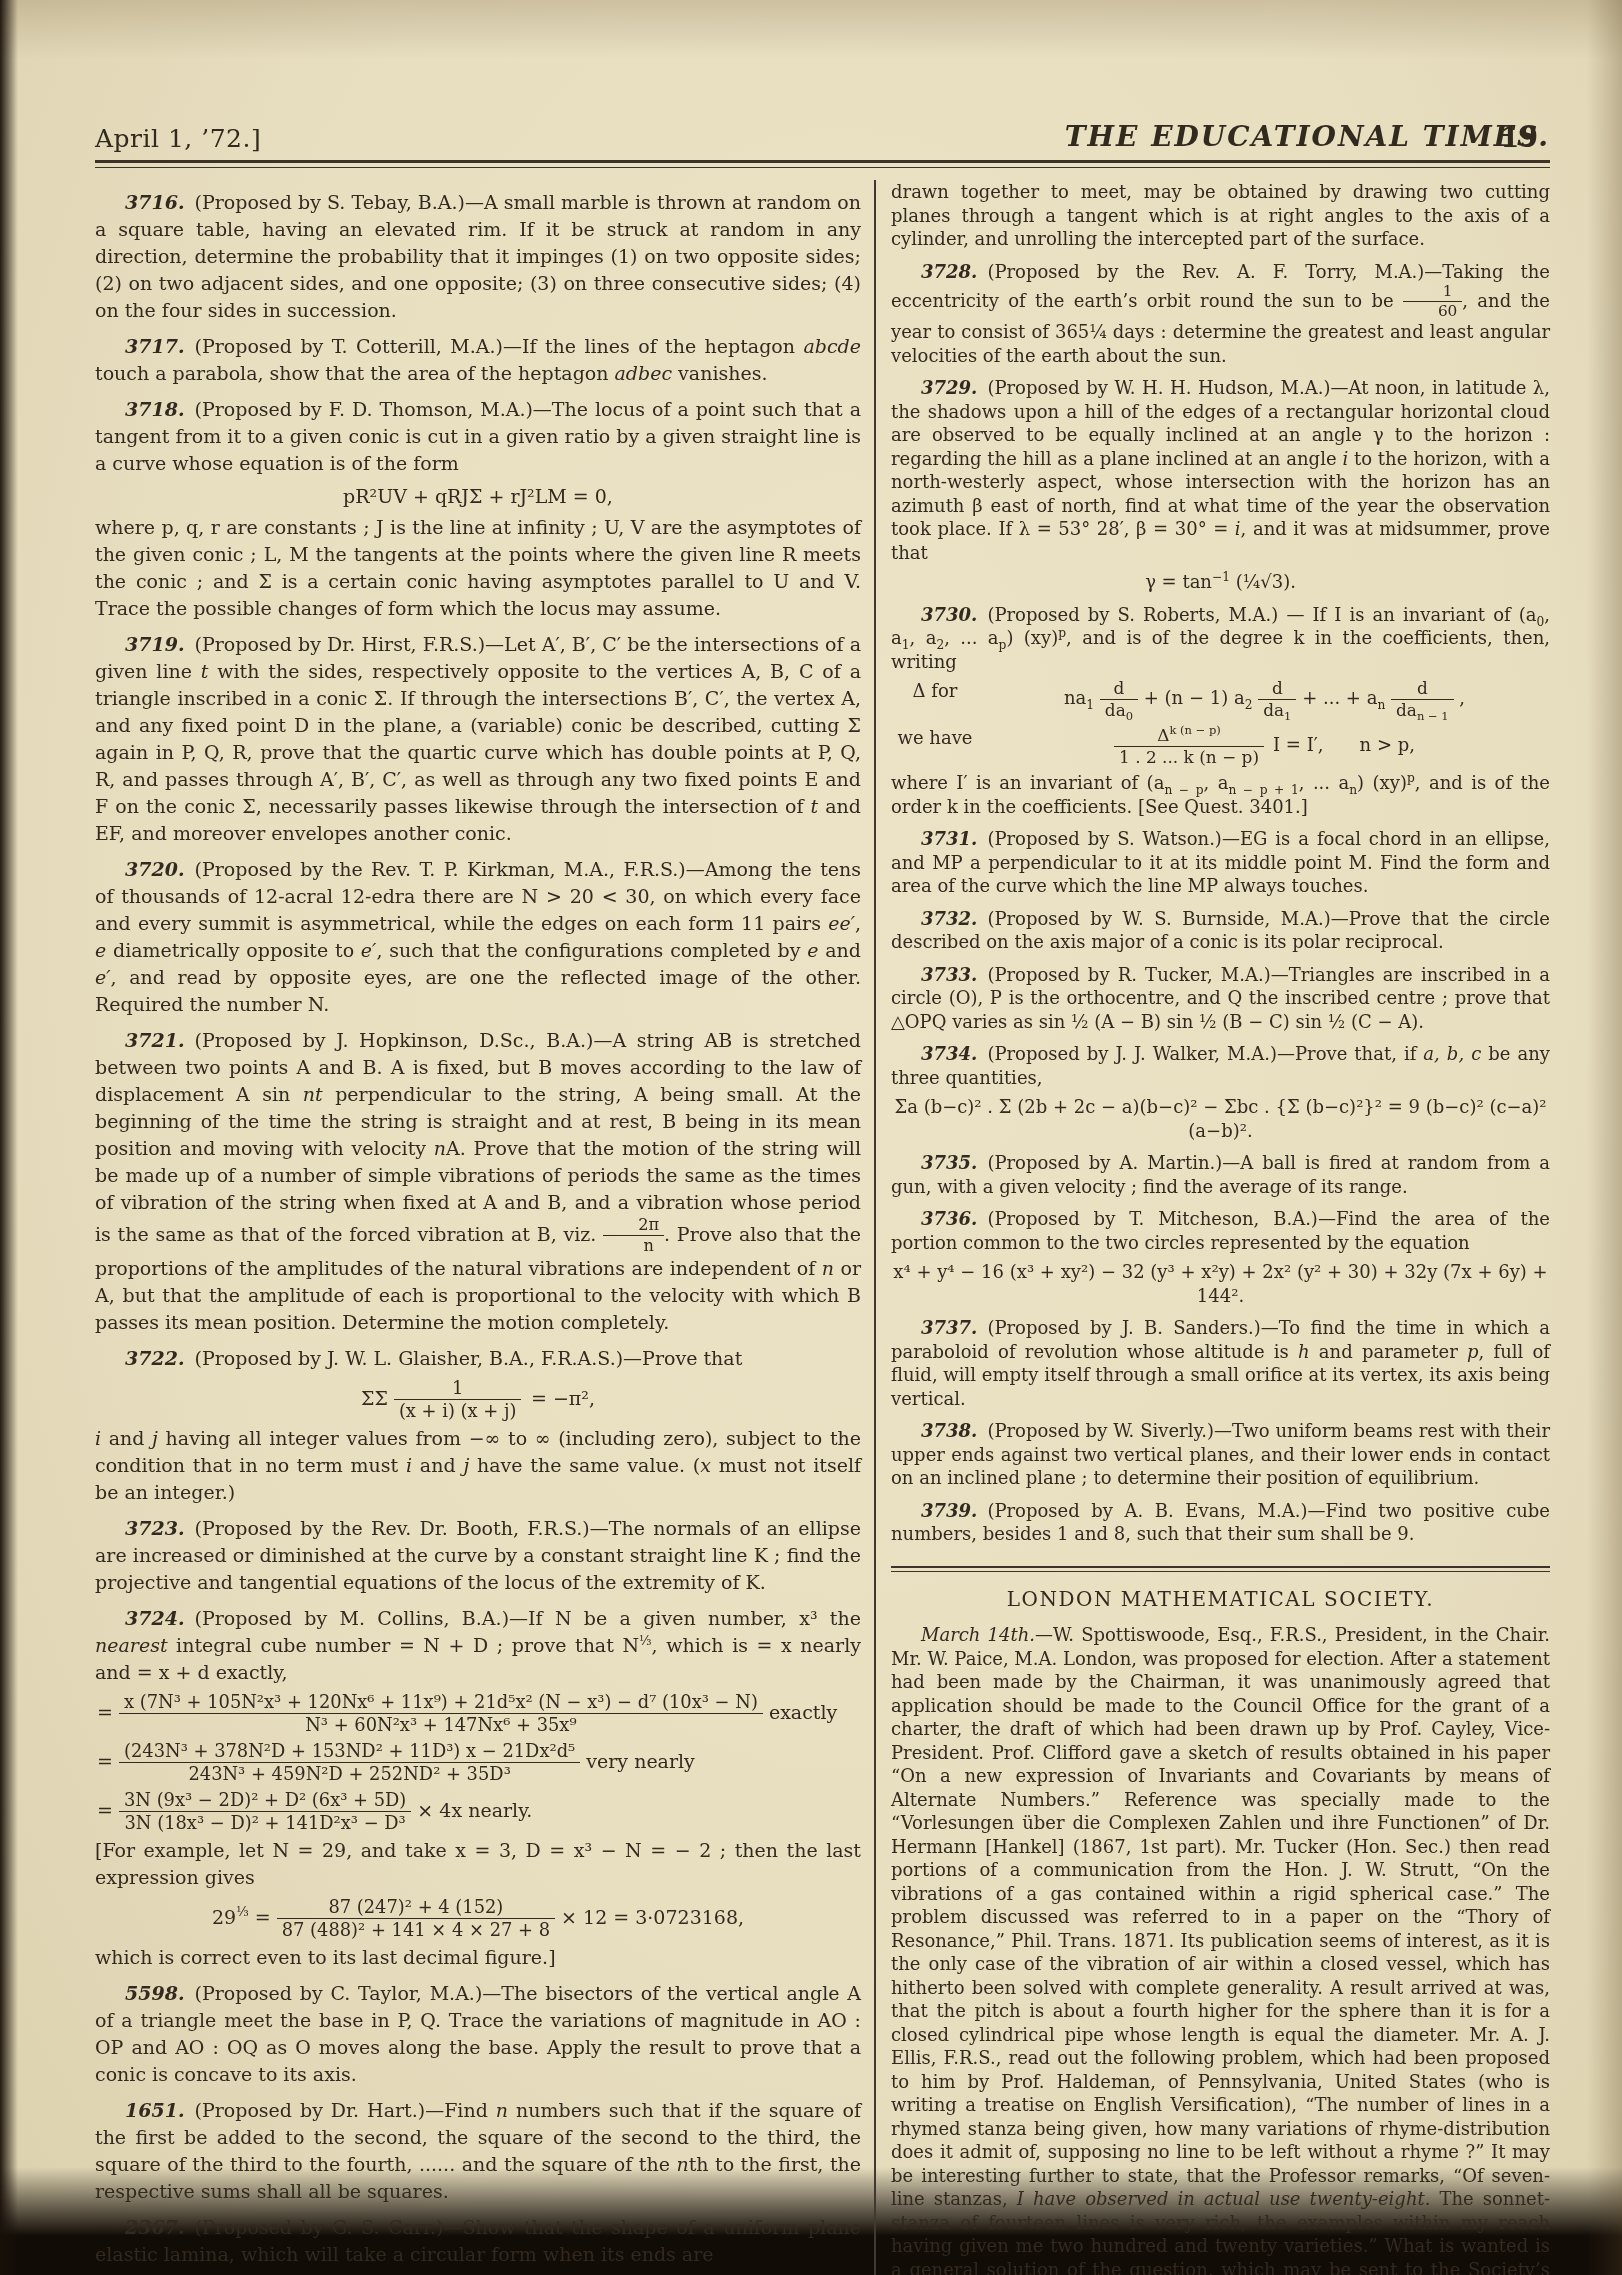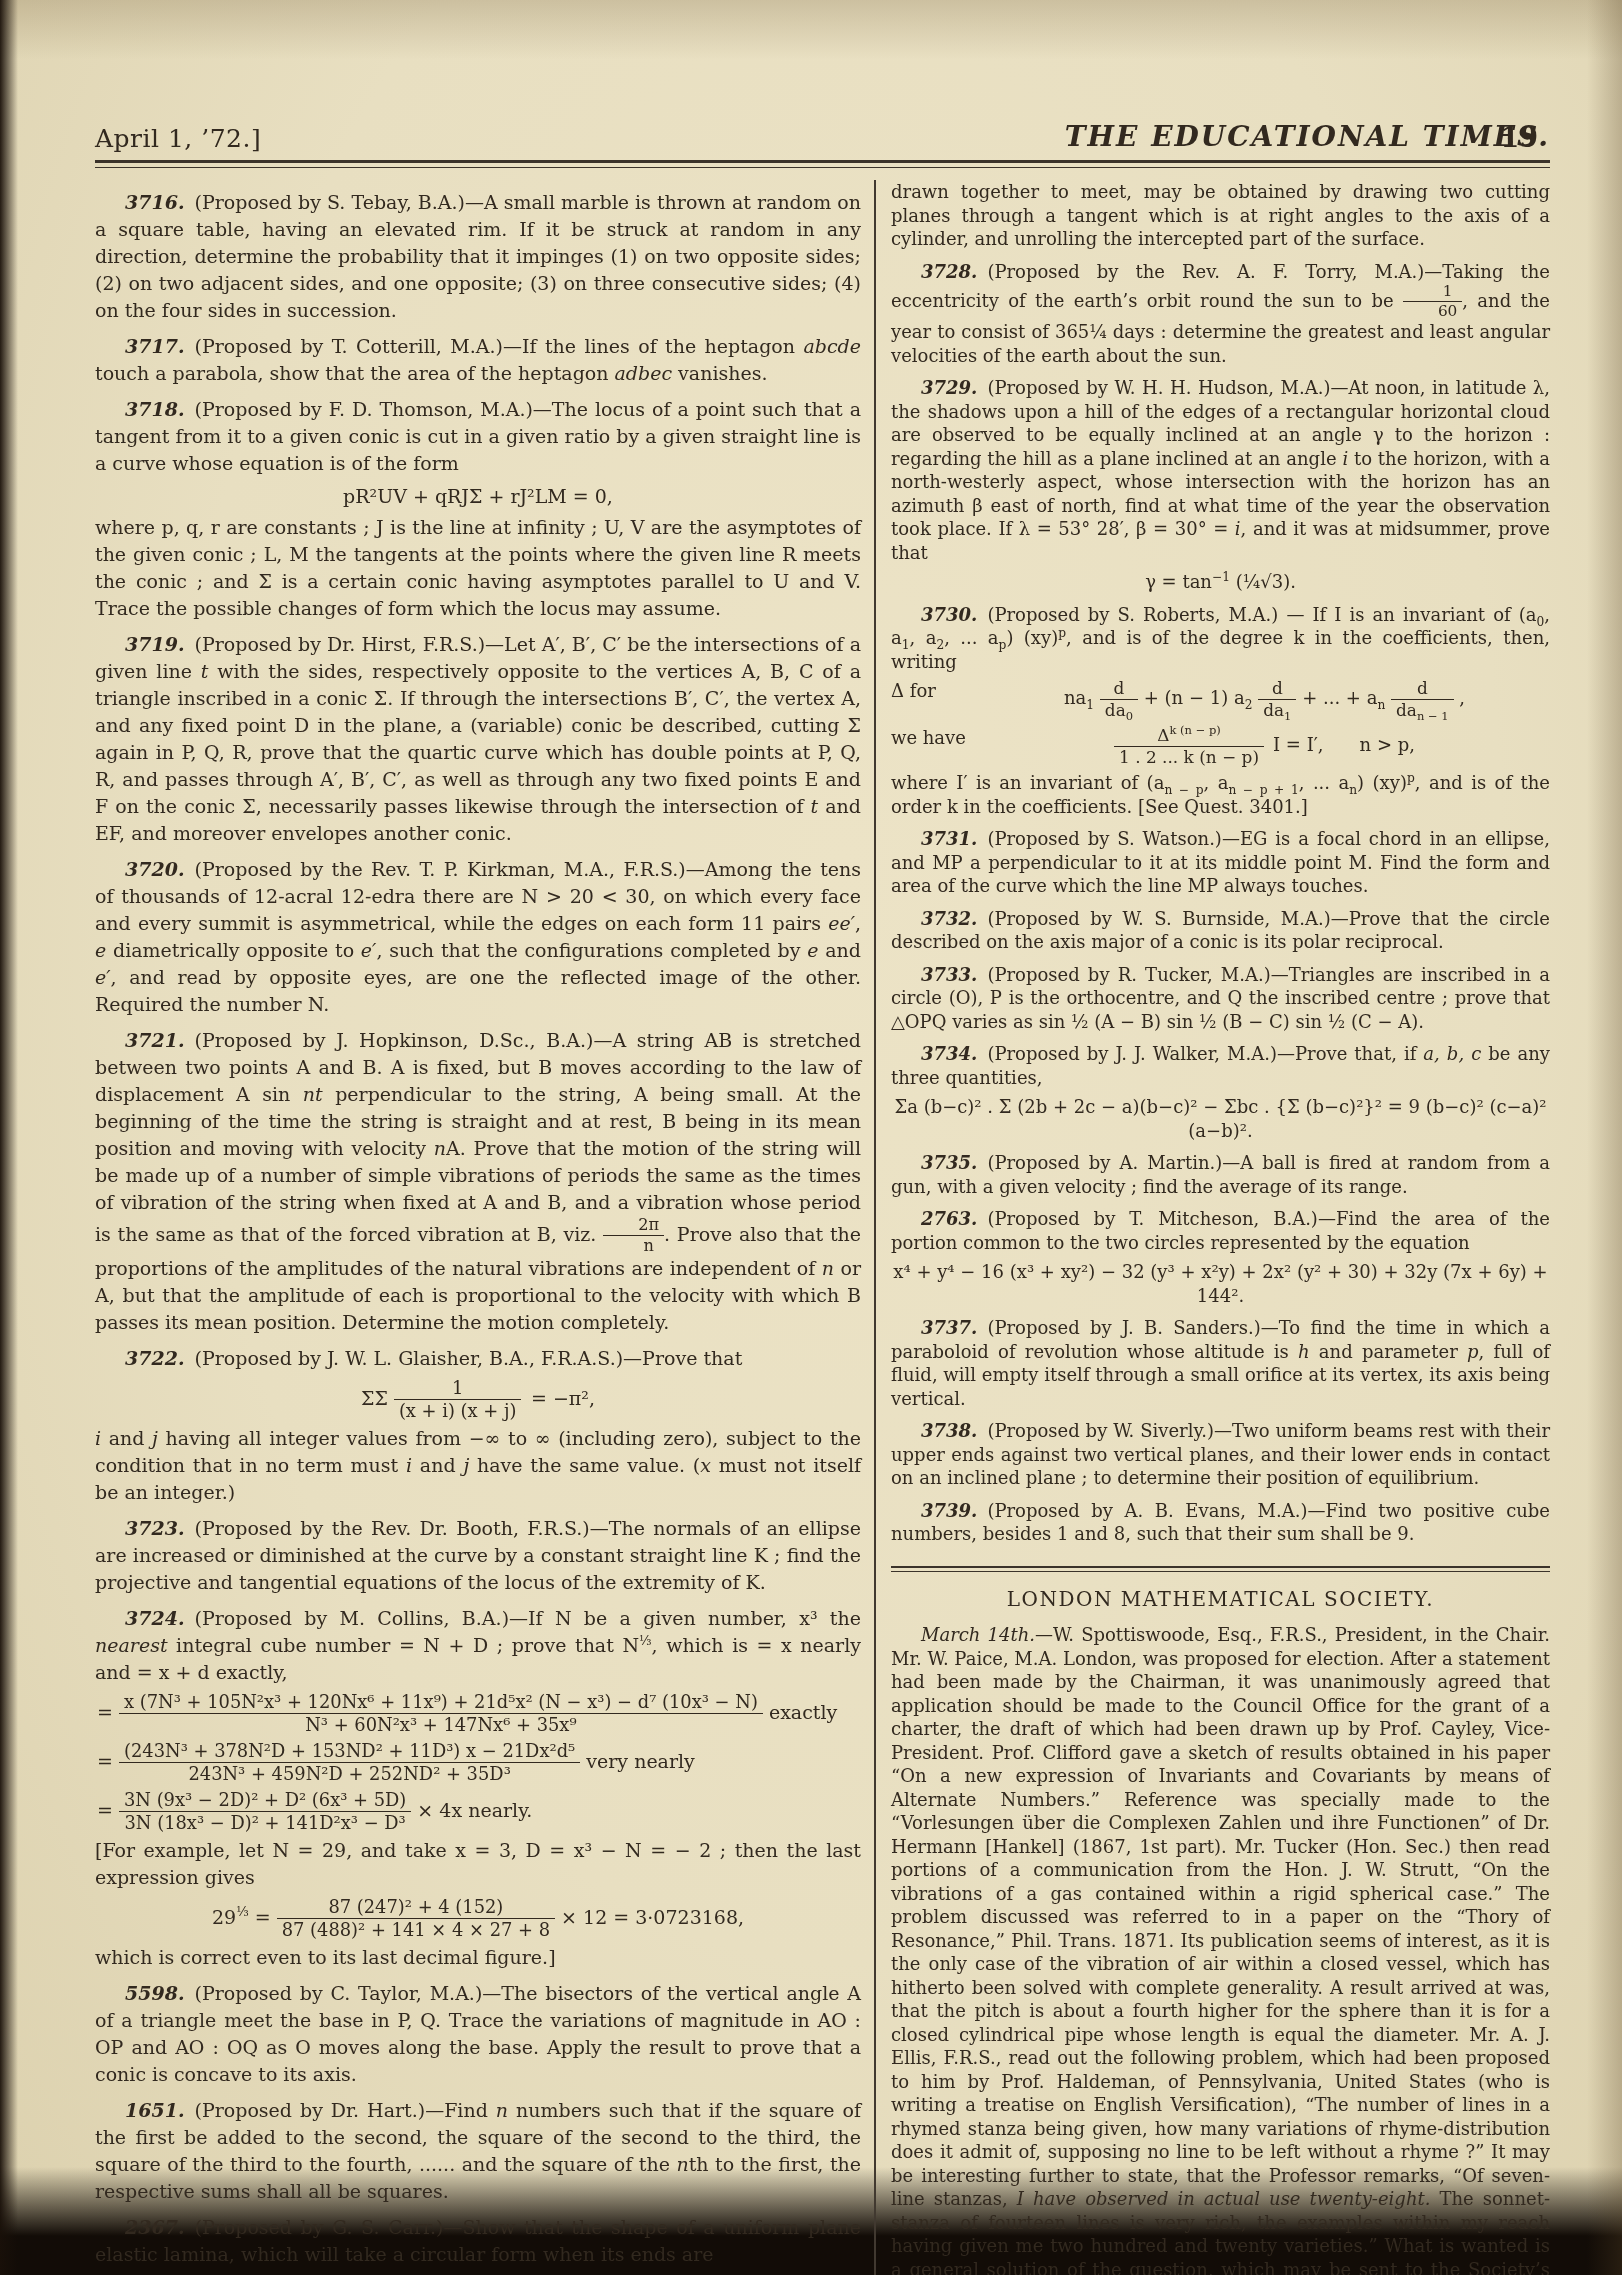--- a/index.html
+++ b/index.html
@@ -24,21 +24,21 @@
   .col-left{width:766px;padding-right:13px;font-size:19px;line-height:27px;}
   .divider{width:0;border-left:2px solid #413930;}
   .col-right{flex:1;padding-left:15px;font-size:18px;line-height:23.5px;}
   p{margin:0;}
   p.prob{margin-top:9px;text-indent:30px;}
   p.cont{margin-top:0;text-indent:0;}
   .pnum{margin-right:10px;font-weight:bold;font-style:italic;}
   .formula{margin:6px 0 4px 0;text-align:center;text-indent:0;}
   .formula.fleft{text-align:left;padding-left:2px;}
   .formula.labeled{display:flex;}
-  .flabel{flex:0 0 88px;text-align:left;}
+  .flabel{flex:0 0 88px;text-align:center;}
   .fbody{flex:1;text-align:center;}
   .frac{display:inline-block;vertical-align:middle;text-align:center;line-height:1.12;
         font-size:0.94em;}
   .frac .fn{display:block;padding:0 5px 1px 5px;border-bottom:1.4px solid #32291f;}
   .frac .fd{display:block;padding:1px 5px 0 5px;}
   p .frac{font-size:0.85em;}
   sup,sub{line-height:0;font-size:0.68em;}
   .sechead{text-align:center;font-size:20px;letter-spacing:1.5px;margin:10px 0 12px 0;
            text-indent:0;}
   .dblrule{height:3px;border-top:2px solid #3b332a;border-bottom:1px solid #3b332a;
@@ -95,21 +95,21 @@
             <span class="flabel">we have</span>
             <span class="fbody"><span class="frac"><span class="fn">Δ<sup>k (n − p)</sup></span><span class="fd">1 . 2 ... k (n − p)</span></span> I = I′,  n &gt; p,</span>
           </div>
           <p class="cont">where I′ is an invariant of (a<sub>n − p</sub>, a<sub>n − p + 1</sub>, ... a<sub>n</sub>) (xy)<sup>p</sup>, and is of the order k in the coefficients.  [See Quest. 3401.]</p>
           <p class="prob"><b class="pnum">3731.</b>(Proposed by S. Watson.)—EG is a focal chord in an ellipse, and MP a perpendicular to it at its middle point M.   Find the form and area of the curve which the line MP always touches.</p>
           <p class="prob"><b class="pnum">3732.</b>(Proposed by W. S. Burnside, M.A.)—Prove that the circle described on the axis major of a conic is its polar reciprocal.</p>
           <p class="prob"><b class="pnum">3733.</b>(Proposed by R. Tucker, M.A.)—Triangles are inscribed in a circle (O), P is the orthocentre, and Q the inscribed centre ;  prove that △OPQ varies as  sin ½ (A − B) sin ½ (B − C) sin ½ (C − A).</p>
           <p class="prob"><b class="pnum">3734.</b>(Proposed by J. J. Walker, M.A.)—Prove that, if <i>a, b, c</i> be any three quantities,</p>
           <div class="formula">Σa (b−c)² . Σ (2b + 2c − a)(b−c)² − Σbc . {Σ (b−c)²}² = 9 (b−c)² (c−a)² (a−b)².</div>
           <p class="prob"><b class="pnum">3735.</b>(Proposed by A. Martin.)—A ball is fired at random from a gun, with a given velocity ;  find the average of its range.</p>
-          <p class="prob"><b class="pnum">2763.</b>(Proposed by T. Mitcheson, B.A.)—Find the area of the portion common to the two circles represented by the equation</p>
+          <p class="prob"><b class="pnum">3736.</b>(Proposed by T. Mitcheson, B.A.)—Find the area of the portion common to the two circles represented by the equation</p>
           <div class="formula">x⁴ + y⁴ − 16 (x³ + xy²) − 32 (y³ + x²y) + 2x² (y² + 30) + 32y (7x + 6y) + 144².</div>
           <p class="prob"><b class="pnum">3737.</b>(Proposed by J. B. Sanders.)—To find the time in which a paraboloid of revolution whose altitude is <i>h</i> and parameter <i>p</i>, full of fluid, will empty itself through a small orifice at its vertex, its axis being vertical.</p>
           <p class="prob"><b class="pnum">3738.</b>(Proposed by W. Siverly.)—Two uniform beams rest with their upper ends against two vertical planes, and their lower ends in contact on an inclined plane ;  to determine their position of equilibrium.</p>
           <p class="prob"><b class="pnum">3739.</b>(Proposed by A. B. Evans, M.A.)—Find two positive cube numbers, besides 1 and 8, such that their sum shall be 9.</p>
           <div class="dblrule"></div>
           <div class="sechead">LONDON MATHEMATICAL SOCIETY.</div>
           <p class="prob"><i>March 14th.</i>—W. Spottiswoode, Esq., F.R.S., President, in the Chair. Mr. W. Paice, M.A. London, was proposed for election.  After a statement had been made by the Chairman, it was unanimously agreed that application should be made to the Council Office for the grant of a charter, the draft of which had been drawn up by Prof. Cayley, Vice-President.  Prof. Clifford gave a sketch of results obtained in his paper “On a new expression of Invariants and Covariants by means of Alternate Numbers.”  Reference was specially made to the “Vorlesungen über die Complexen Zahlen und ihre Functionen” of Dr. Hermann [Hankel] (1867, 1st part).  Mr. Tucker (Hon. Sec.) then read portions of a communication from the Hon. J. W. Strutt, “On the vibrations of a gas contained within a rigid spherical case.”  The problem discussed was referred to in a paper on the “Thory of Resonance,” Phil. Trans. 1871.  Its publication seems of interest, as it is the only case of the vibration of air within a closed vessel, which has hitherto been solved with complete generality.  A result arrived at was, that the pitch is about a fourth higher for the sphere than it is for a closed cylindrical pipe whose length is equal the diameter.  Mr. A. J. Ellis, F.R.S., read out the following problem, which had been proposed to him by Prof. Haldeman, of Pennsylvania, United States (who is writing a treatise on English Versification), “The number of lines in a rhymed stanza being given, how many variations of rhyme-distribution does it admit of, supposing no line to be left without a rhyme ?”  It may be interesting further to state, that the Professor remarks, “Of seven-line stanzas, <i>I have observed in actual use twenty-eight.</i> The sonnet-stanza of fourteen lines is very rich, the examples within my reach having given me two hundred and twenty varieties.”  What is wanted is a general solution of the question, which may be sent to the Society’s Secretary, at University College School, or to the Mathematical Editor of this Journal.</p>
         </div>
     </div>
   </div>

